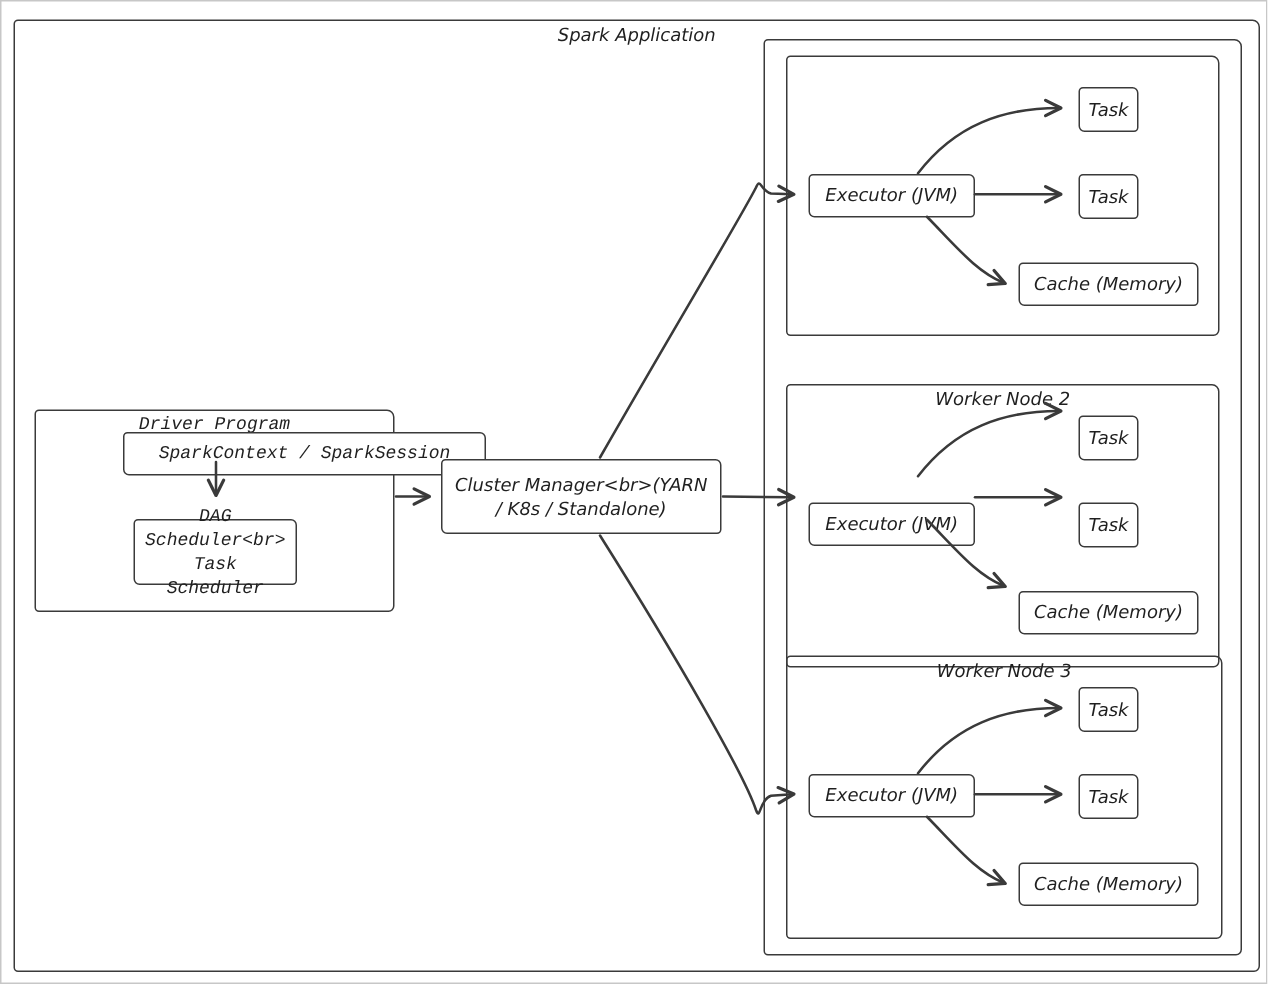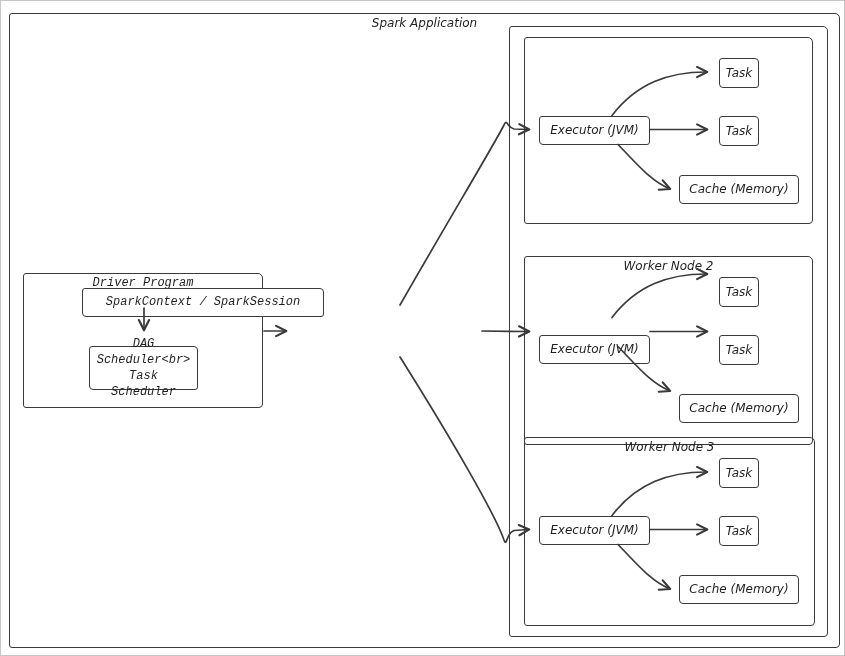--- a/index.html
+++ b/index.html
@@ -76,20 +76,21 @@
   <div class="box container-box" style="left:8px; top:12px; width:831px; height:635px;">
     <div class="frame-label">Spark Application</div>
   </div>
 
   <div class="box container-box" style="left:22px; top:272px; width:240px; height:135px;font-family:Liberation Mono, monospace;">
     <div class="frame-label">Driver Program</div>
     <div class="node" style="left:19px; top:14px; width:242px; height:29px;margin-left:39px;">SparkContext / SparkSession</div>
     <div class="node" style="left:65px; top:72px; width:109px; height:44px; padding:3px 4px;">DAG Scheduler&lt;br&gt;Task Scheduler</div>
   </div>
 
+  <div class="node" style="left:293px; top:305px; width:187px; height:50px;">Cluster Manager&lt;br&gt;(YARN / K8s / Standalone)</div>
 
   <div class="box container-box" style="left:508px; top:25px; width:319px; height:611px;"></div>
 
   <div class="box container-box" style="left:523px; top:36px; width:289px; height:187px;">
     <div class="node" style="left:14px; top:78px; width:111px; height:29px;">Executor (JVM)</div>
     <div class="node" style="left:194px; top:20px; width:40px; height:30px;">Task</div>
     <div class="node" style="left:194px; top:78px; width:40px; height:30px;">Task</div>
     <div class="node" style="left:154px; top:137px; width:120px; height:29px;">Cache (Memory)</div>
   </div>
 

